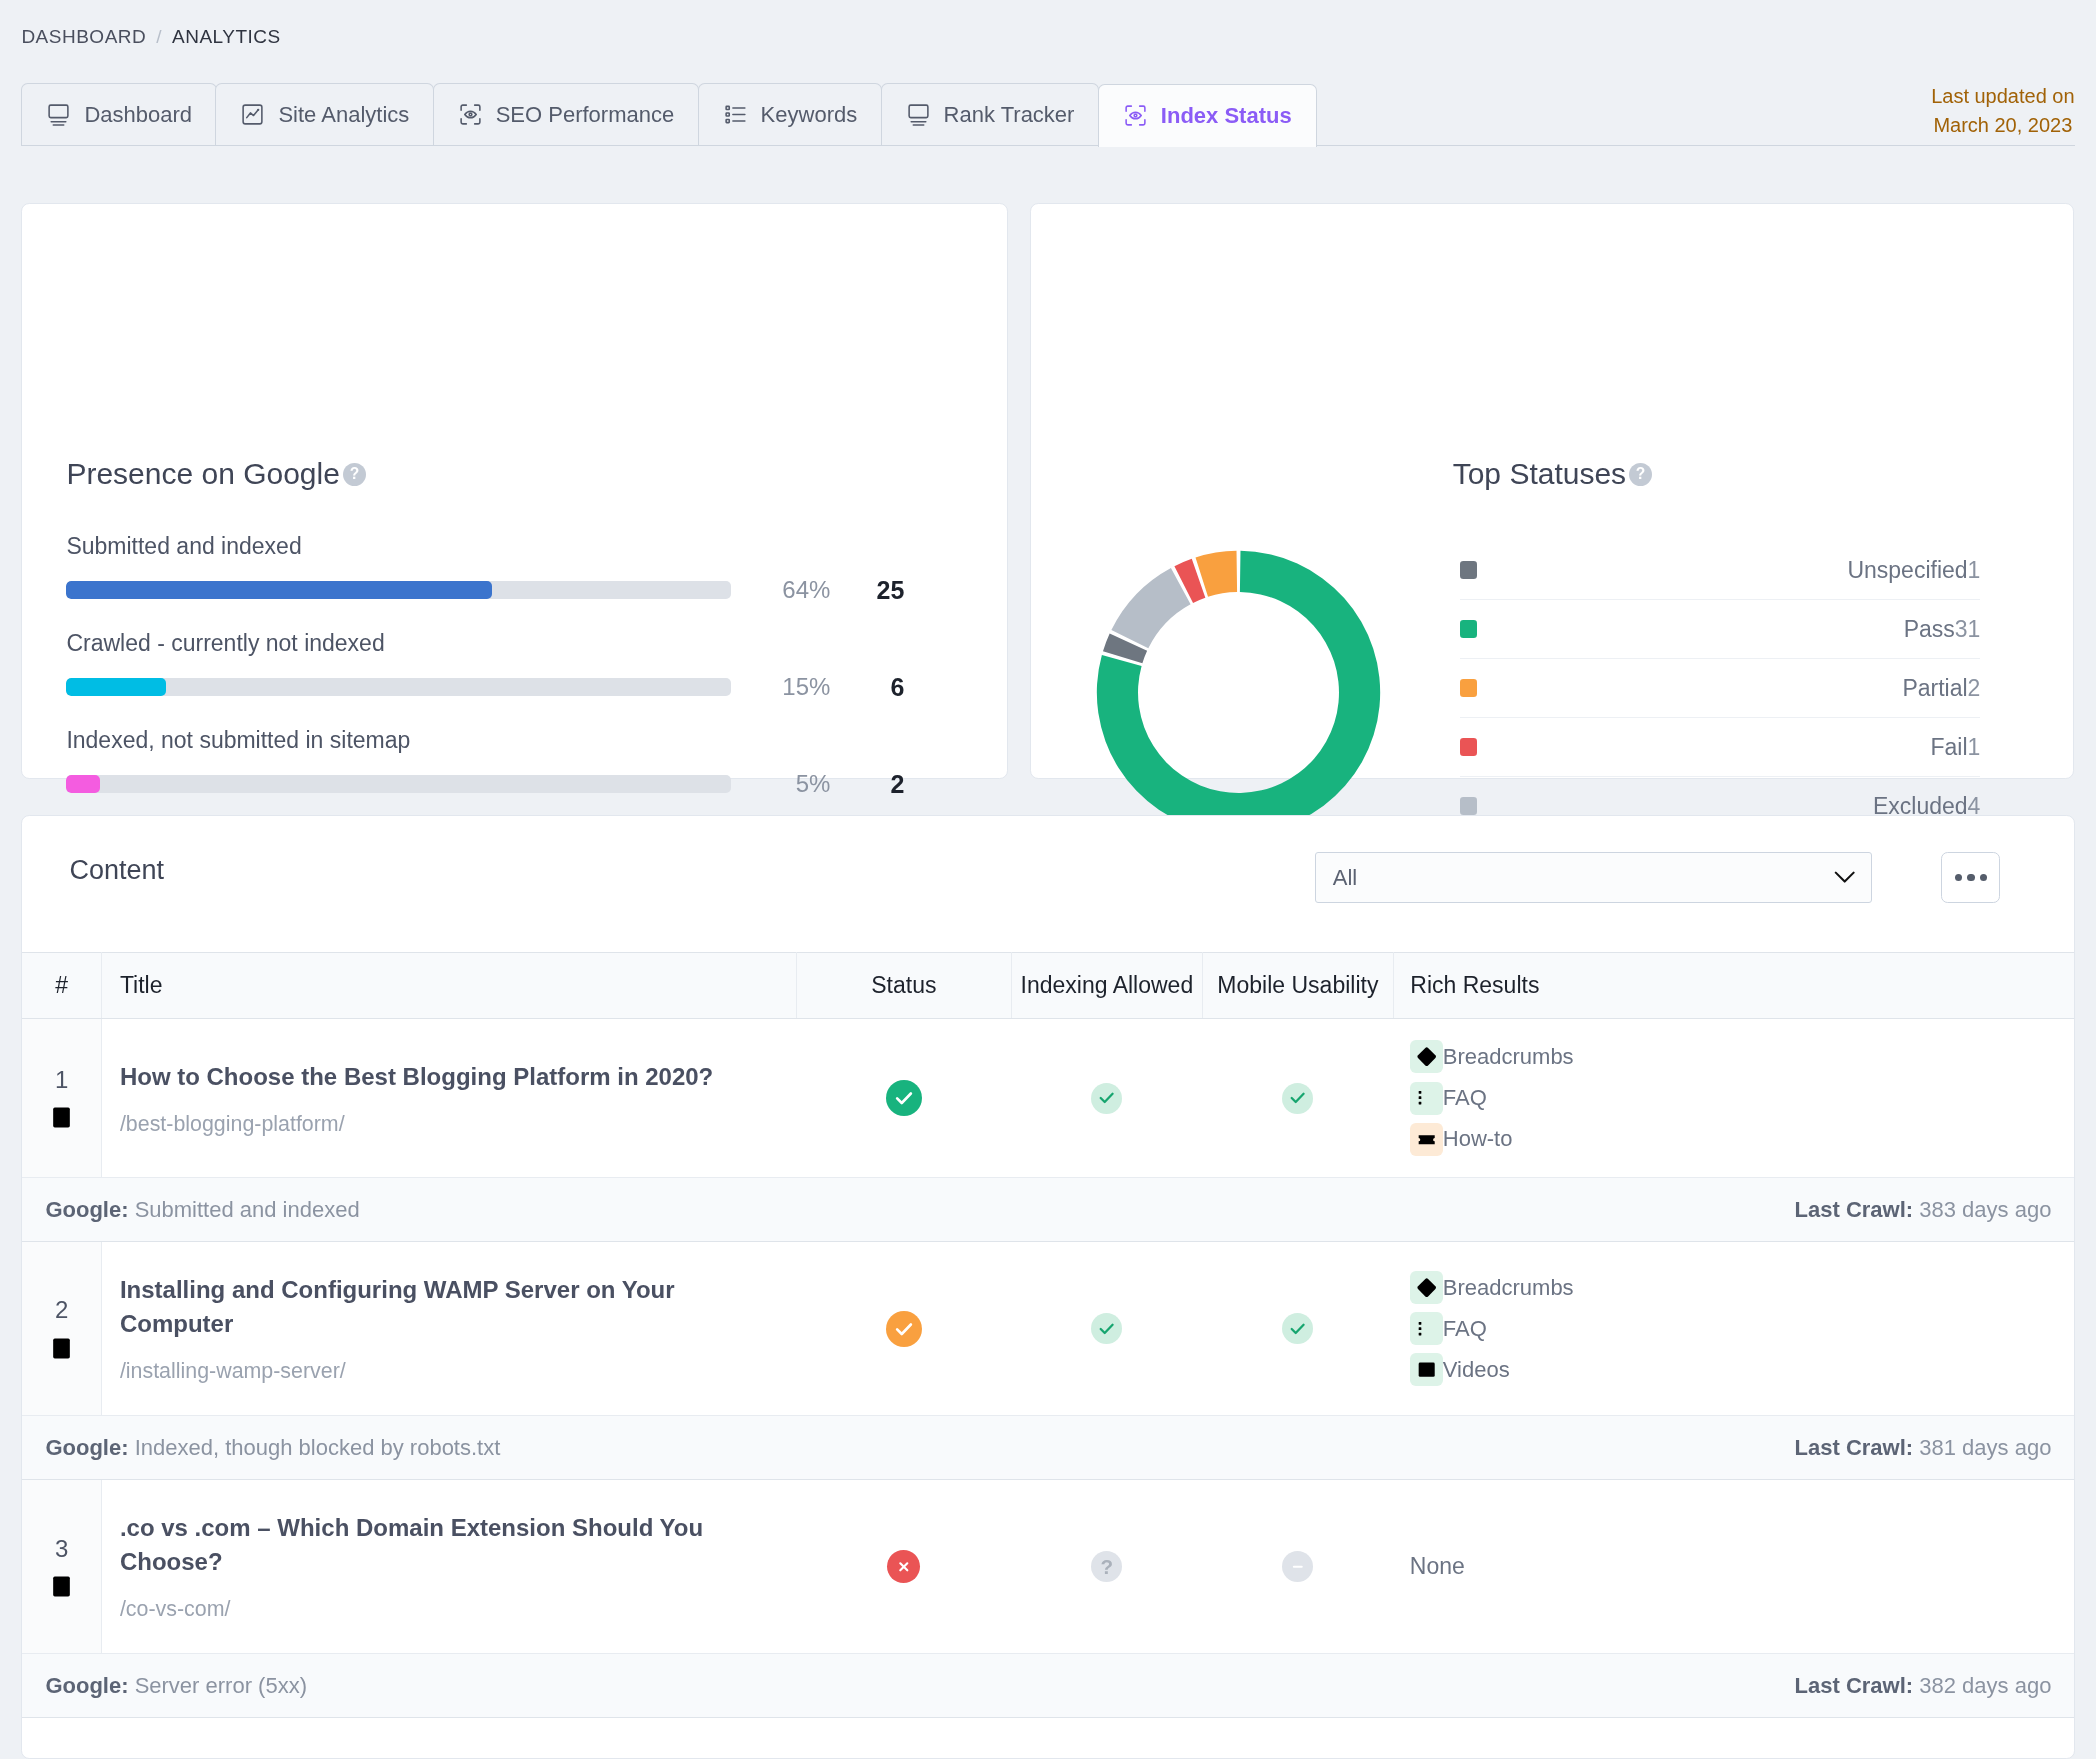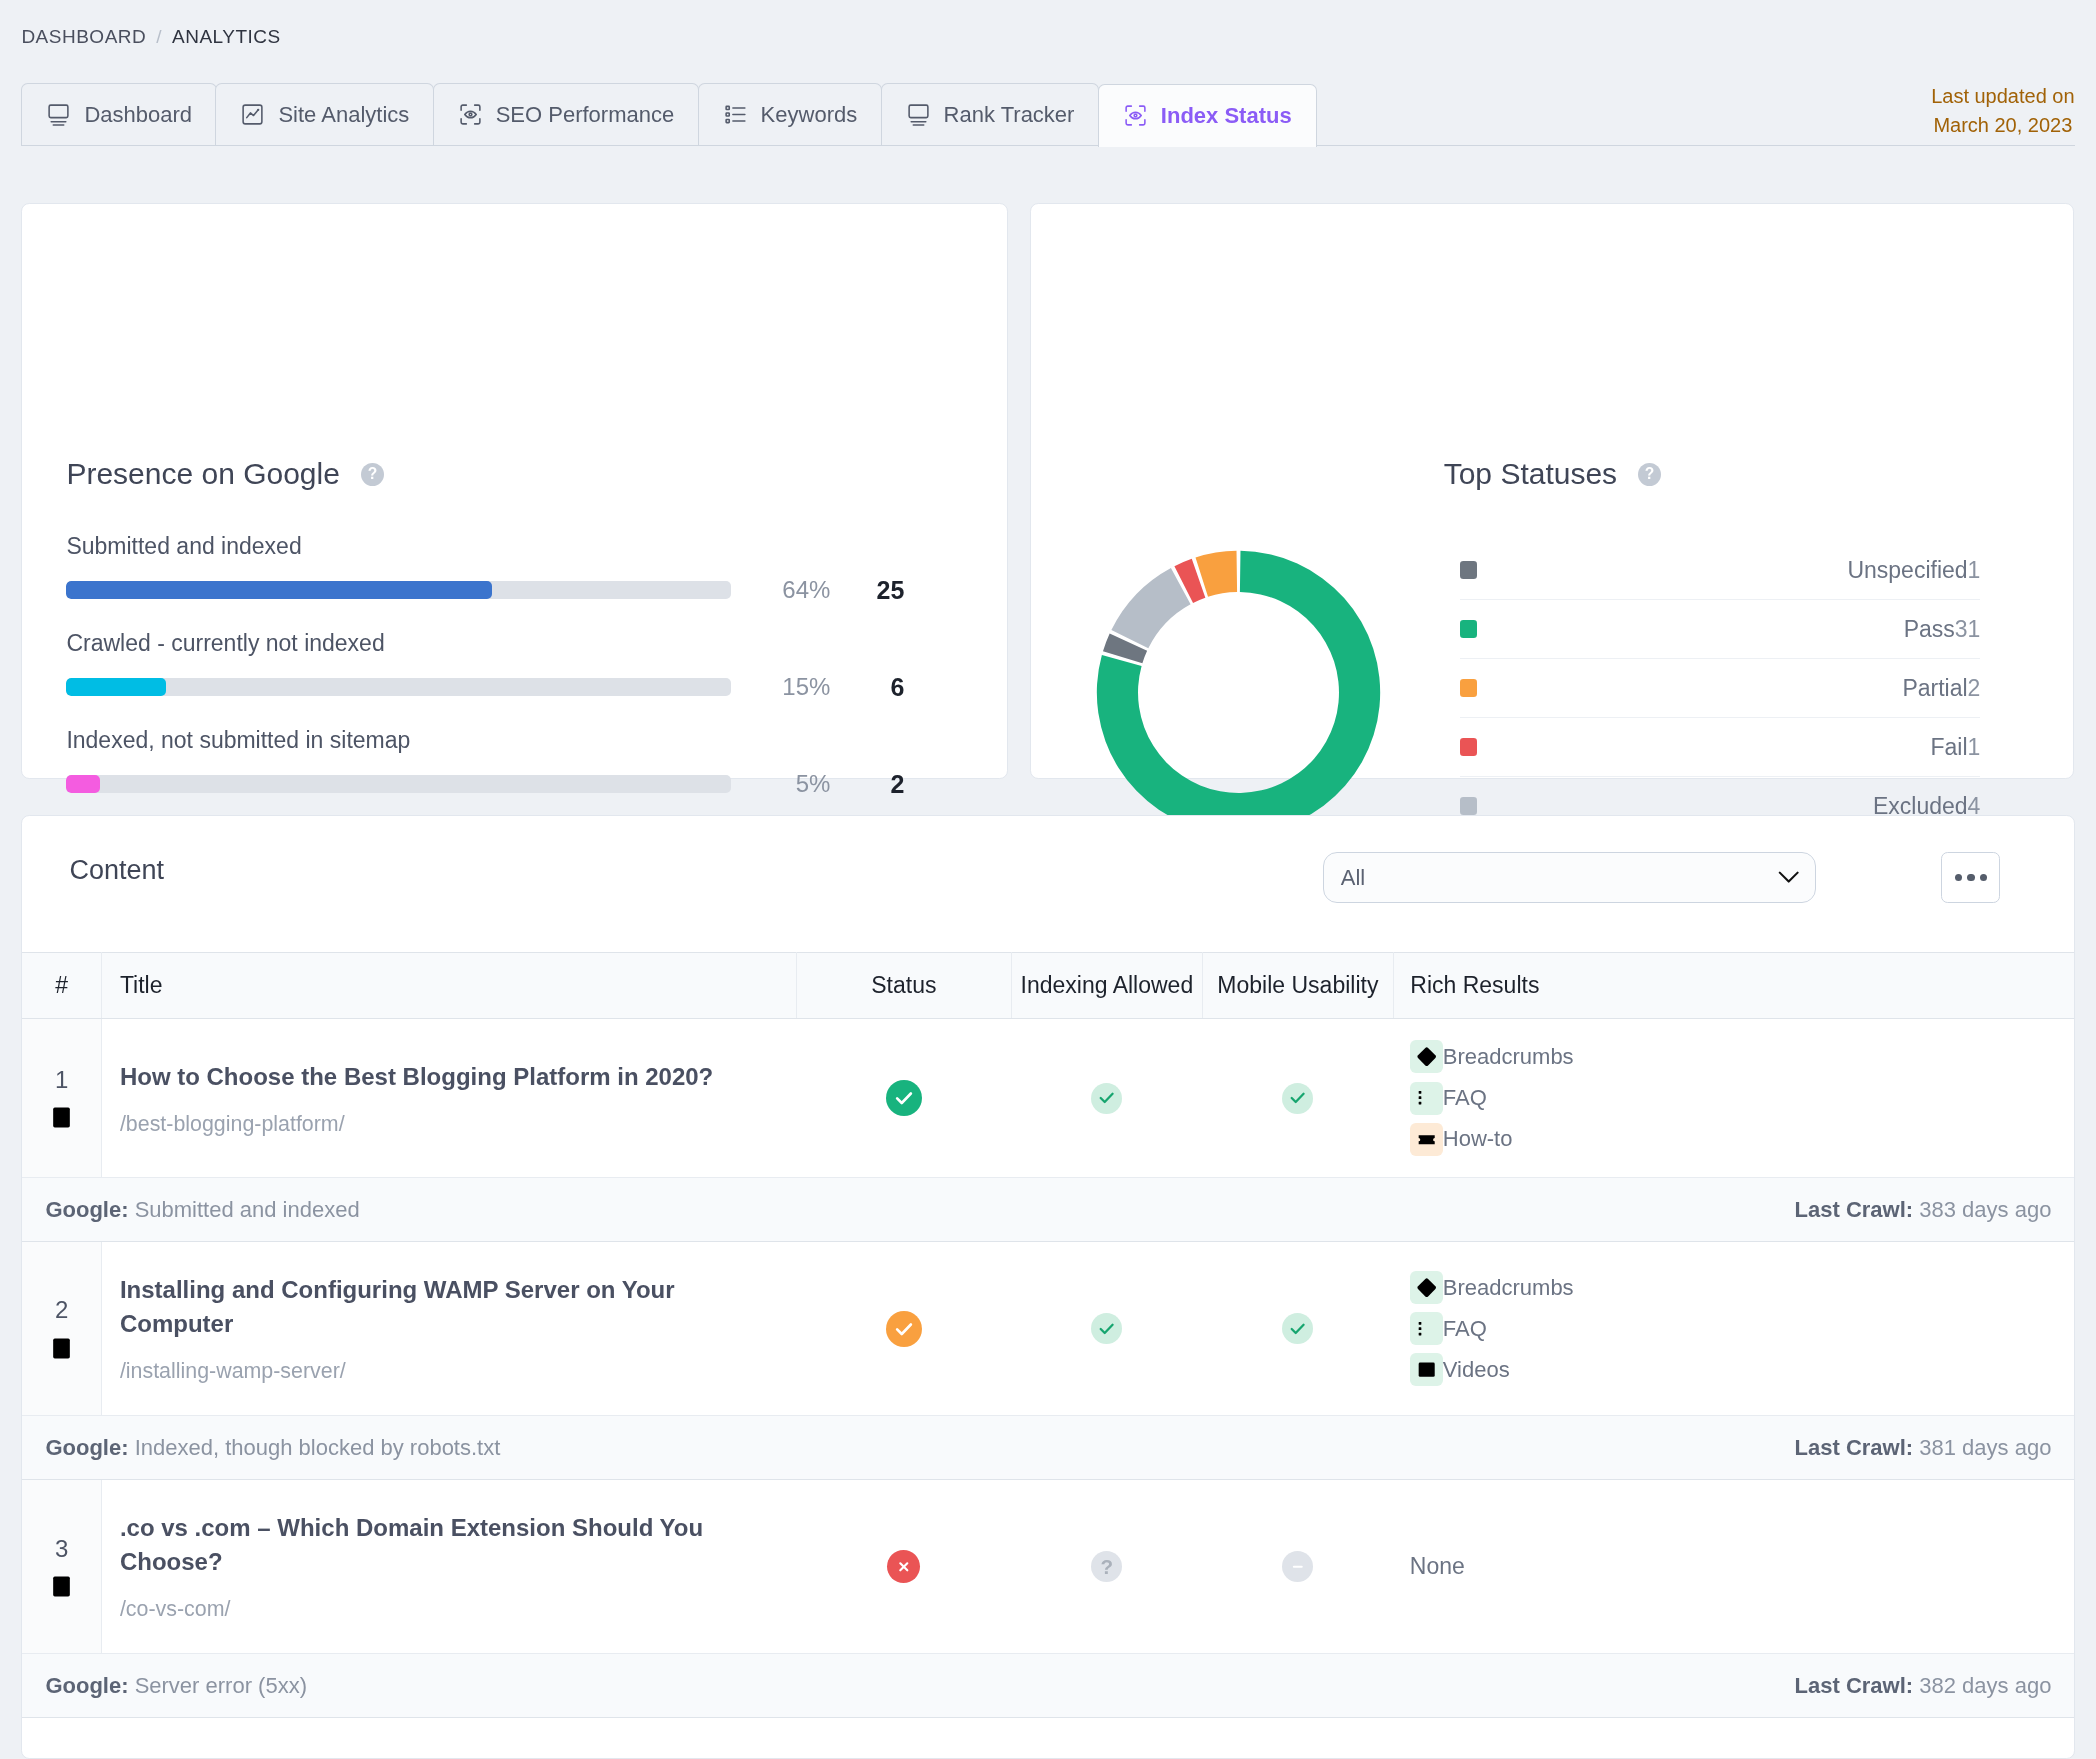--- a/index.html
+++ b/index.html
@@ -64,21 +64,21 @@
   .card {
     background: #fff;
     border: 1.6px solid #e2e7ee;
     border-radius: 8.2px;
   }
   .card-presence { width: 987px; height: 576px; position: relative; }
   .card-statuses { width: 1044px; height: 576px; position: relative; }
 
   .card-title {
     font-size: 30px; color: #3f4556; font-weight: normal;
-    display: inline-flex; align-items: center; gap: 21px;
+    display: inline-flex; align-items: center; gap: 3px;
   }
   .card-presence .card-title { position: absolute; left: 44px; top: 253px; }
   .help {
     width: 23px; height: 23px; border-radius: 50%;
     background: #c3cad4; color: #fff;
     font-size: 15.6px; font-weight: bold;
     display: inline-flex; align-items: center; justify-content: center;
     cursor: pointer;
   }
 
@@ -116,25 +116,25 @@
     background: #fff; border: 1.6px solid #e2e7ee; border-radius: 8.2px;
     overflow: hidden;
   }
   .content-head {
     height: 136px; position: relative;
     display: flex; align-items: center;
   }
   .content-title { position: absolute; left: 47px; top: 39px; font-size: 27px; color: #3f4556; }
   .filter-select {
     position: absolute; left: 1293px; top: 36px;
-    width: 493px; height: 51px;
-    border: 1.6px solid #cdd5e0; border-radius: 14px;
+    width: 557px; height: 51px;
+    border: 1.6px solid #cdd5e0; border-radius: 3px;
     background: #fbfcfd; color: #5b6playeholder;
     display: flex; align-items: center; padding: 0 16.4px;
-    font-size: 22px; color: #5b6272; cursor: pointer; margin-left: 8px;
+    font-size: 22px; color: #5b6272; cursor: pointer;
   }
   .filter-select .chev { margin-left: auto; font-size: 20px; color: #222; }
   .more-btn {
     position: absolute; left: 1919px; top: 36px;
     width: 59px; height: 51px;
     border: 1.6px solid #cdd5e0; border-radius: 6.6px; background: #fff;
     display: flex; align-items: center; justify-content: center;
     cursor: pointer;
   }
   .more-btn .dot { width: 7.4px; height: 7.4px; border-radius: 50%; background: #555d6b; margin: 0 2.5px; }

